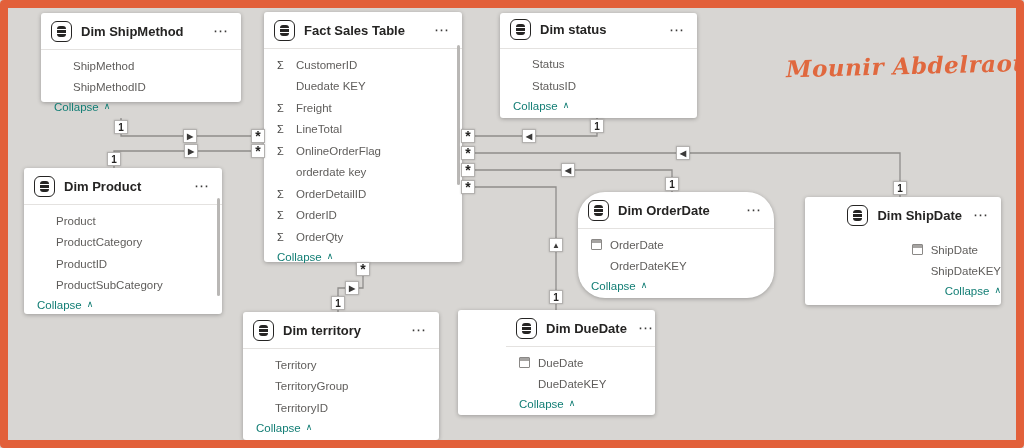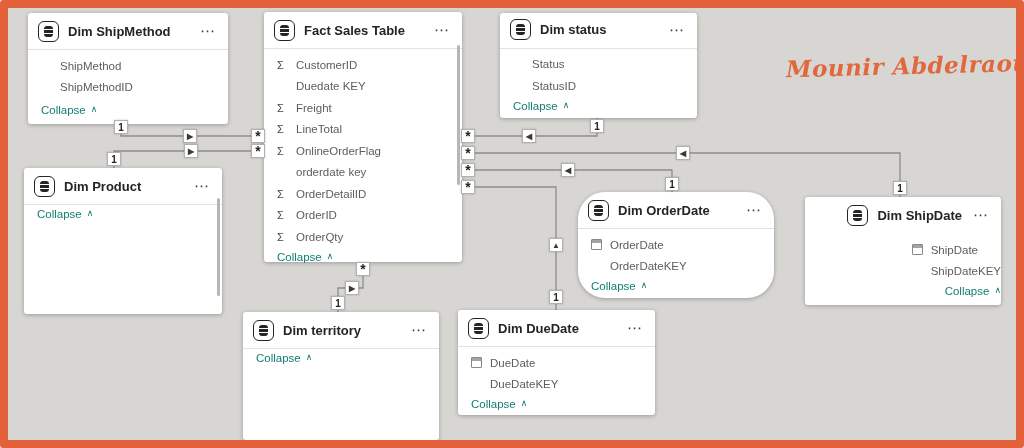--- a/index.html
+++ b/index.html
@@ -53,21 +53,21 @@
   <svg id="wires" width="1024" height="448" viewBox="0 0 1024 448">
       <polyline points="121,118 121,136 260,136" fill="none" stroke="#8f8d8b" stroke-width="1.3"></polyline>
       <polyline points="114,168 114,151 260,151" fill="none" stroke="#8f8d8b" stroke-width="1.3"></polyline>
       <polyline points="597,118 597,136 466,136" fill="none" stroke="#8f8d8b" stroke-width="1.3"></polyline>
       <polyline points="900,197 900,153 466,153" fill="none" stroke="#8f8d8b" stroke-width="1.3"></polyline>
       <polyline points="672,192 672,170 466,170" fill="none" stroke="#8f8d8b" stroke-width="1.3"></polyline>
       <polyline points="556,310 556,187 466,187" fill="none" stroke="#8f8d8b" stroke-width="1.3"></polyline>
       <polyline points="338,312 338,288 363,288 363,261" fill="none" stroke="#8f8d8b" stroke-width="1.3"></polyline>
     </svg>
   <div id="cards">
-      <div class="card" style="left: 28px; top: 13px; width: 200px; height: 111px;">
+      <div class="card" style="left: 41px; top: 13px; width: 200px; height: 89px;">
     <div class="card-header">
       <span class="tbl-icon">
             <span class="db"></span>
           </span>
       <span class="card-title">Dim ShipMethod</span>
       <span class="more-icon">⋯</span>
     </div>
     <div class="hr"></div>
     <div class="fields">
           <div class="field">
@@ -163,20 +163,38 @@
   </div>
       <div class="card" style="left: 24px; top: 168px; width: 198px; height: 146px;">
     <div class="card-header">
       <span class="tbl-icon">
             <span class="db"></span>
           </span>
       <span class="card-title">Dim Product</span>
       <span class="more-icon">⋯</span>
     </div>
     <div class="hr"></div>
+    <div class="fields">
+          <div class="field">
+            <span class="f-icon"></span>
+            <span>Product</span>
+          </div>
+          <div class="field">
+            <span class="f-icon"></span>
+            <span>ProductCategory</span>
+          </div>
+          <div class="field">
+            <span class="f-icon"></span>
+            <span>ProductID</span>
+          </div>
+          <div class="field">
+            <span class="f-icon"></span>
+            <span>ProductSubCategory</span>
+          </div>
+        </div>
     <div class="collapse-row">
       <span>Collapse</span>
       <span class="chev">∧</span>
     </div>
   <div class="scroll-thumb" style="top: 30px; height: 98px;"></div>
       </div>
       <div class="card" style="left: 578px; top: 192px; width: 196px; height: 106px; border-radius: 27px;">
     <div class="card-header">
       <span class="tbl-icon">
             <span class="db"></span>
@@ -230,26 +248,40 @@
   </div>
       <div class="card" style="left: 243px; top: 312px; width: 196px; height: 128px;">
     <div class="card-header">
       <span class="tbl-icon">
             <span class="db"></span>
           </span>
       <span class="card-title">Dim territory</span>
       <span class="more-icon">⋯</span>
     </div>
     <div class="hr"></div>
-    <div class="collapse-row">
-      <span>Collapse</span>
-      <span class="chev">∧</span>
-    </div>
-  </div>
-      <div class="card" style="left: 458px; top: 310px; width: 197px; height: 105px;">
+    <div class="fields">
+          <div class="field">
+            <span class="f-icon"></span>
+            <span>Territory</span>
+          </div>
+          <div class="field">
+            <span class="f-icon"></span>
+            <span>TerritoryGroup</span>
+          </div>
+          <div class="field">
+            <span class="f-icon"></span>
+            <span>TerritoryID</span>
+          </div>
+        </div>
+    <div class="collapse-row">
+      <span>Collapse</span>
+      <span class="chev">∧</span>
+    </div>
+  </div>
+      <div class="card" style="left: 458px; top: 310px; width: 197px; height: 105px; padding-left: 48px;">
     <div class="card-header">
       <span class="tbl-icon">
             <span class="db"></span>
           </span>
       <span class="card-title">Dim DueDate</span>
       <span class="more-icon">⋯</span>
     </div>
     <div class="hr"></div>
     <div class="fields">
           <div class="field">

